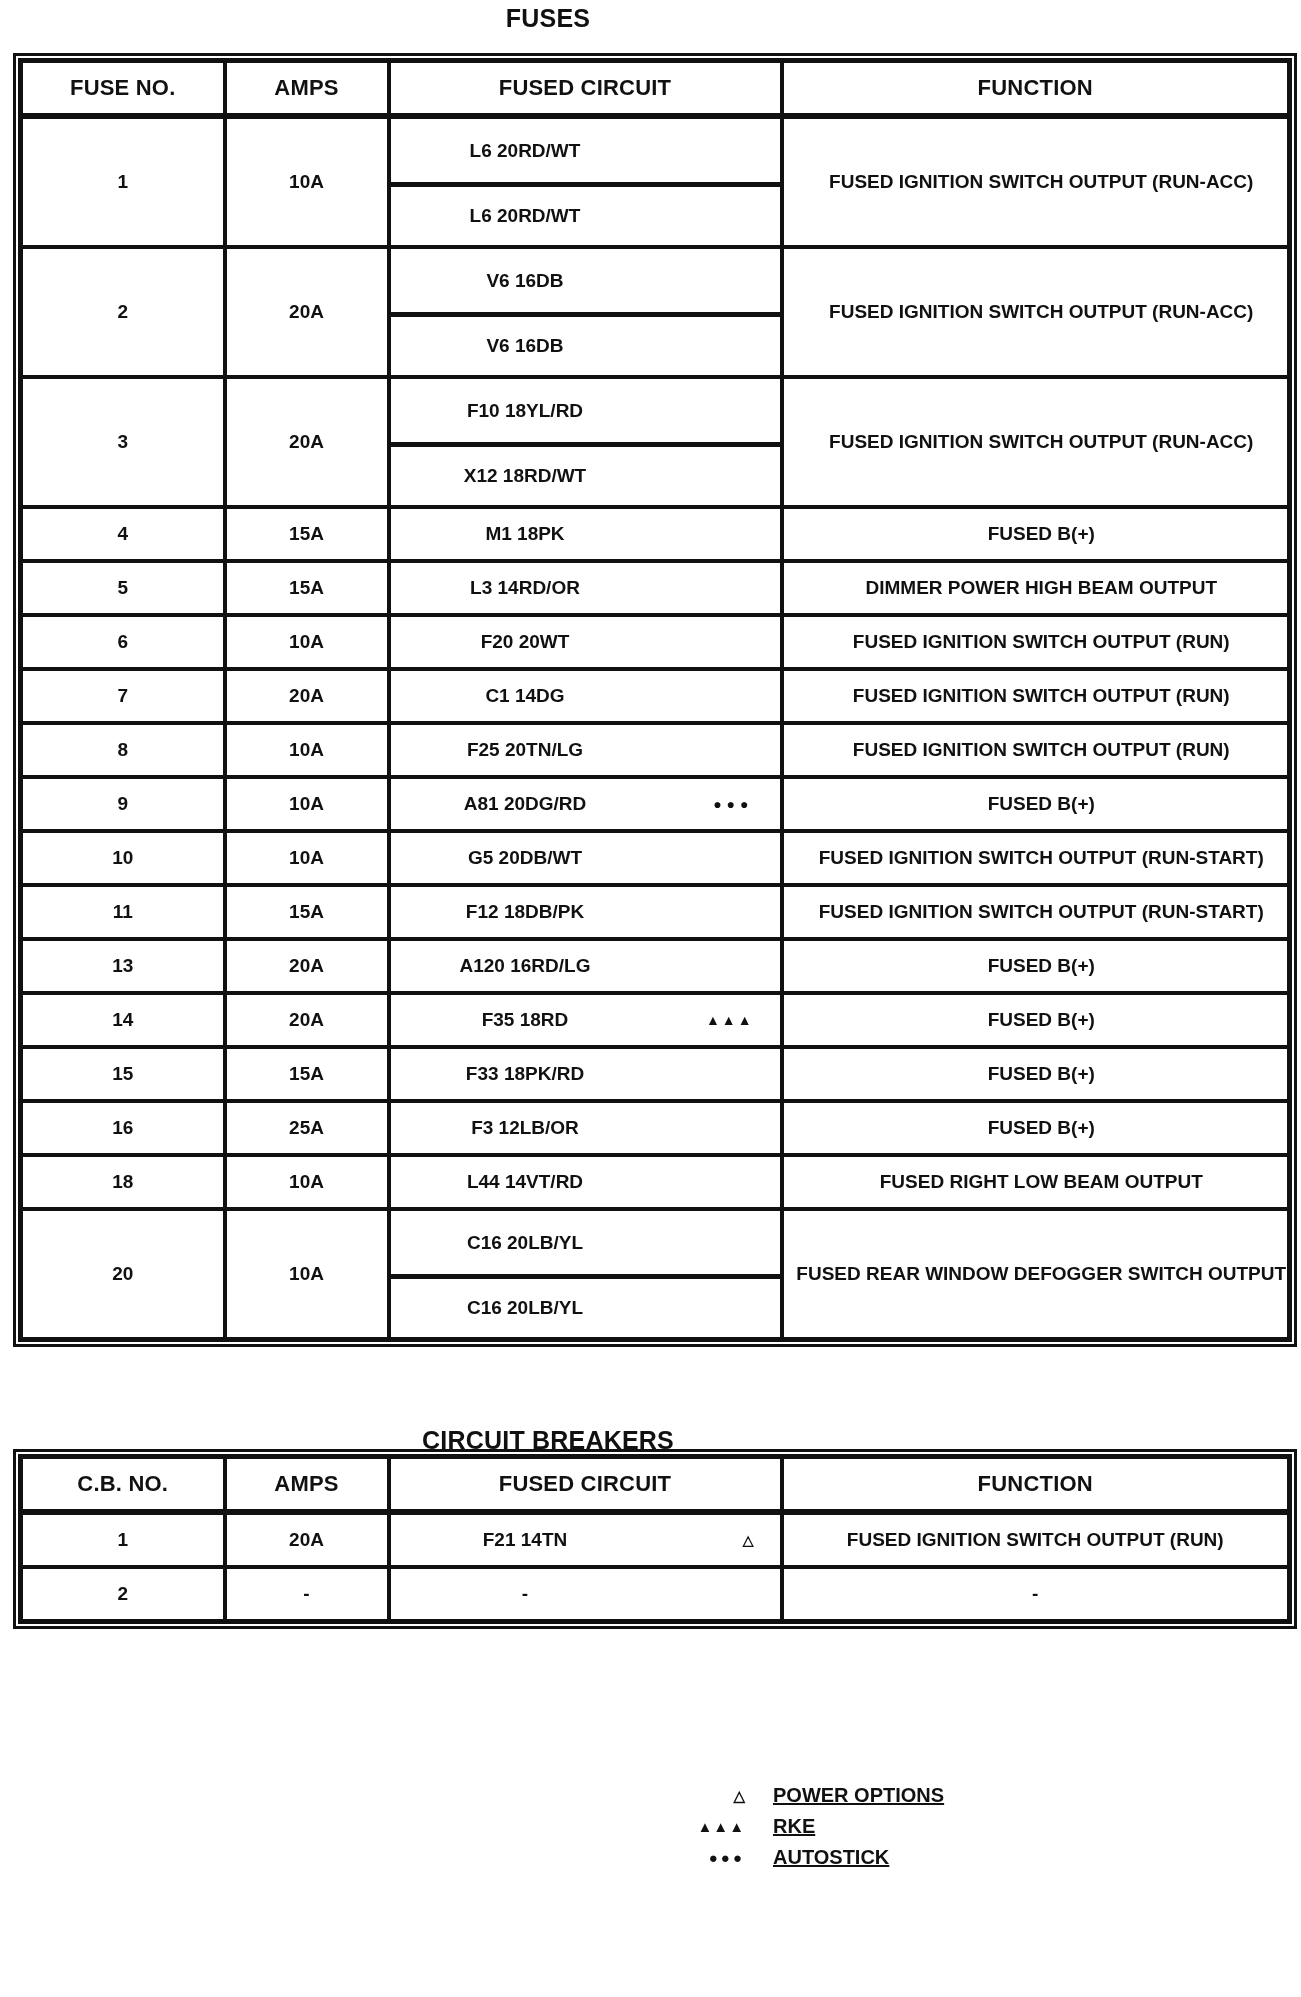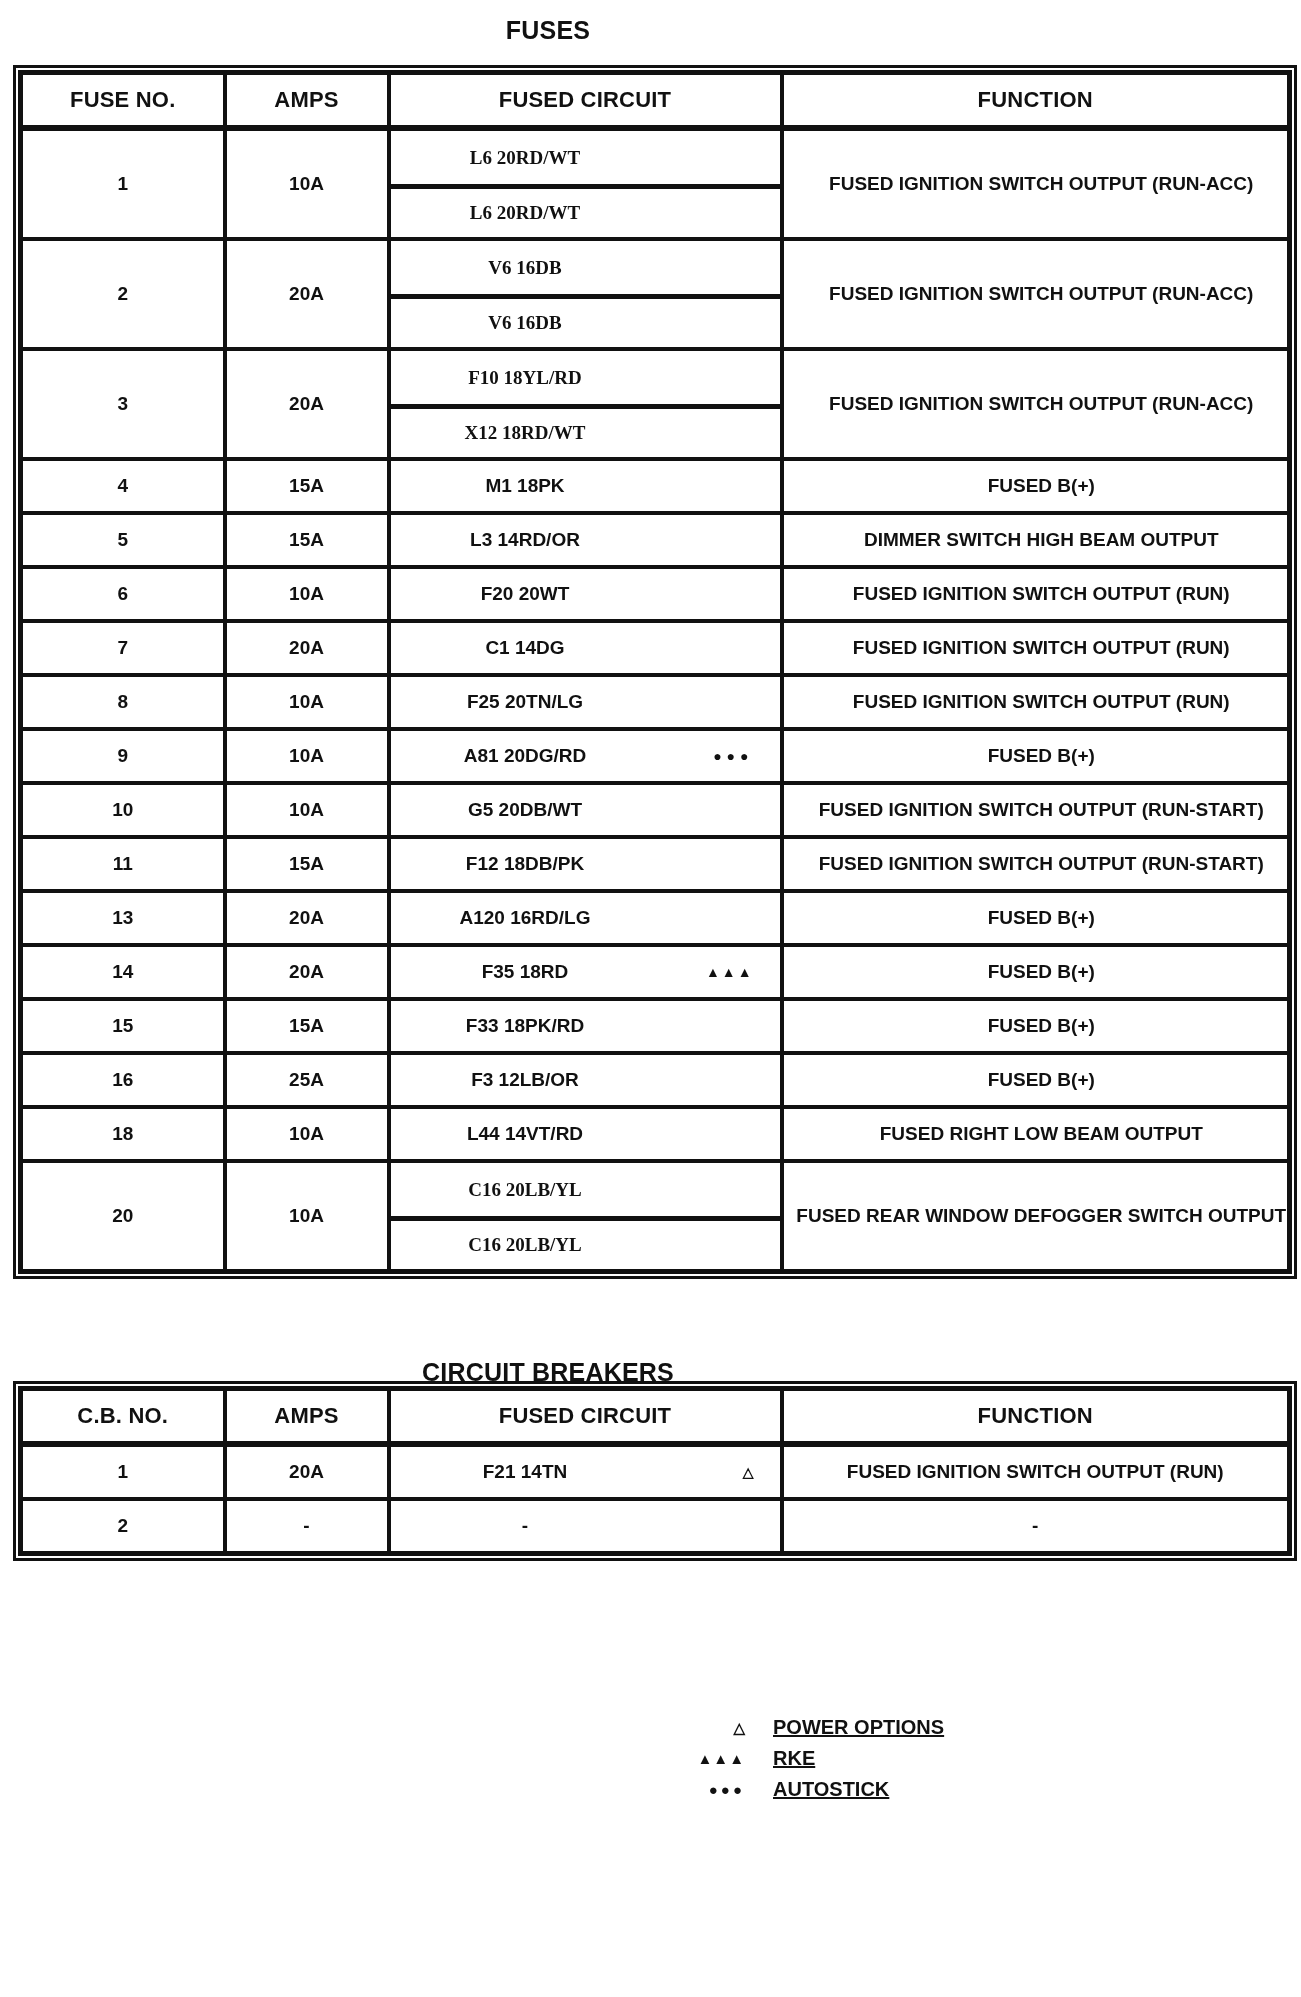--- a/index.html
+++ b/index.html
@@ -9,21 +9,21 @@
   }
   body {
     width: 1301px;
     height: 1997px;
     font-family: "Liberation Sans", sans-serif;
     font-weight: bold;
     color: #111111;
     position: relative;
     overflow: hidden;
   }
-  .page { padding-top: 16px; }
+  .page { padding-top: 4px; }
 
   .table-title {
     width: 1096px;
     text-align: center;
     font-size: 25px;
     line-height: 28px;
     letter-spacing: 0.2px;
   }
   .fuses-title { margin-bottom: 26px; }
   .cb-title { margin-top: 84px; }
@@ -62,27 +62,26 @@
   }
   tr.single td { height: 50px; }
   tr.double td { height: 104px; }
 
   td.circuit-cell { position: relative; }
   td.circuit-cell .circ-text {
     display: block;
     padding-right: 120px; 
   }
   .sub {
-    height: 53px;
+    height: 63px;
     box-sizing: border-box;
     display: flex;
     align-items: center;
     justify-content: center;
     padding-right: 120px;
-    font-family: Liberation Serif, serif;
   }
   .sub + .sub { border-top: 5px solid #111; }
 
   .sym {
     position: absolute;
     right: 26px;
     top: 50%;
     transform: translateY(-50%);
     line-height: 1;
   }
@@ -171,21 +170,21 @@
             <span class="circ-text">M1 18PK</span>
           </td>
           <td class="fn-left">FUSED B(+)</td>
         </tr>
         <tr class="single">
           <td>5</td>
           <td>15A</td>
           <td class="circuit-cell">
             <span class="circ-text">L3 14RD/OR</span>
           </td>
-          <td class="fn-left">DIMMER SWITCH HIGH BEAM OUTPUT</td>
+          <td class="fn-left">DIMMER POWER HIGH BEAM OUTPUT</td>
         </tr>
         <tr class="single">
           <td>6</td>
           <td>10A</td>
           <td class="circuit-cell">
             <span class="circ-text">F20 20WT</span>
           </td>
           <td class="fn-left">FUSED IGNITION SWITCH OUTPUT (RUN)</td>
         </tr>
         <tr class="single">

